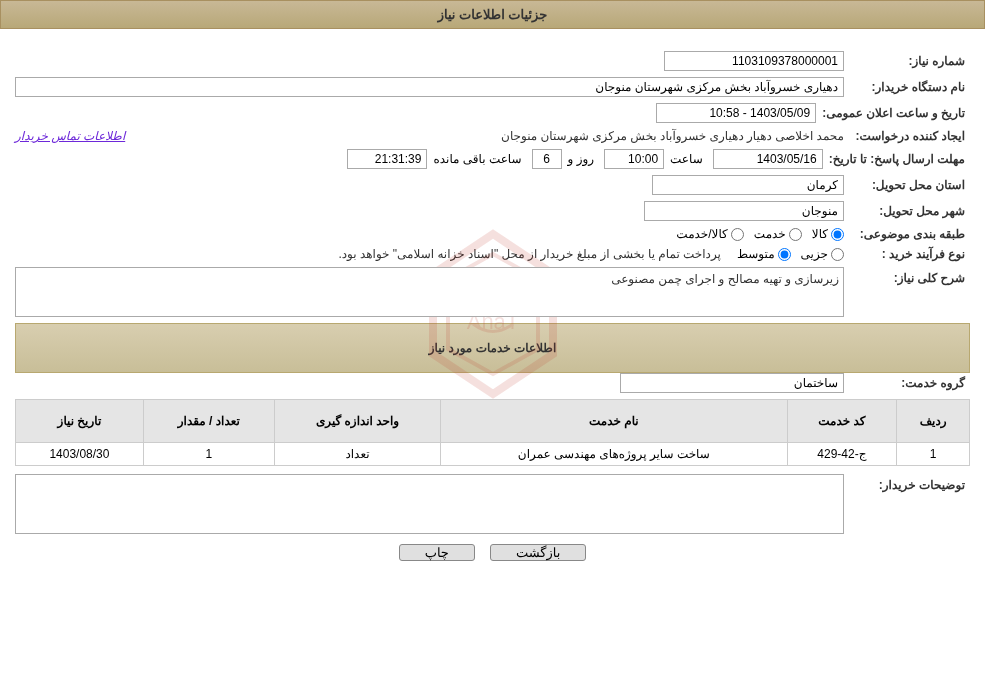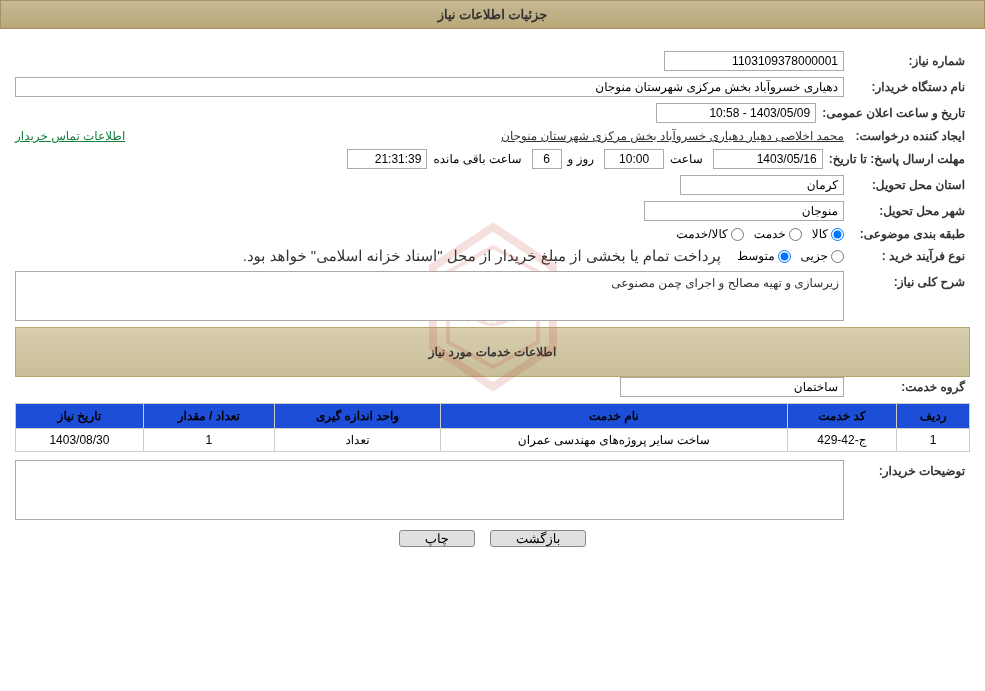--- a/index.html
+++ b/index.html
@@ -21,44 +21,44 @@
     .label {
       color: #333;
       font-weight: bold;
       white-space: nowrap;
       min-width: 120px;
       text-align: right;
       padding-right: 5px;
     }
     .value-text {
       color: #333;
-      text-decoration: underline;
     }
     .blue-link {
-      color: #15803d;
+      color: #6d28d9;
       cursor: pointer;
       text-decoration: underline;
+      font-style: italic;
     }
     
     .flex-row {
       display: flex;
       align-items: center;
       gap: 6px;
       margin-bottom: 6px;
     }
     
     .services-table {
       width: 100%;
       border-collapse: collapse;
       margin-bottom: 8px;
     }
     .services-table th {
-      background: #1d4ed8;
+      background: #e5e5e5;
       border: 1px solid #ccc;
-      padding: 5px 8px;
+      padding: 14px 8px;
       font-weight: bold;
     }
     .services-table td {
       border: 1px solid #ccc;
       padding: 4px 8px;
       text-align: center;
     }
     .services-table tr:nth-child(even) td { background: #f9f9f9; }
 
     
@@ -187,30 +187,30 @@
     <div class="flex-row">
       <div class="label">ایجاد کننده درخواست:</div>
       <div class="value-text" style="flex:1;">محمد اخلاصی دهیار دهیاری خسروآباد بخش مرکزی شهرستان منوجان</div>
       <span class="blue-link">اطلاعات تماس خریدار</span>
     </div>
 
     <div class="flex-row">
       <div class="label">مهلت ارسال پاسخ: تا تاریخ:</div>
       <div class="input-field" style="width:110px;">1403/05/16</div>
       <span style="margin-right:4px;">ساعت</span>
-      <div class="input-field" style="width:60px;text-align:center;">10:00</div>
+      <div class="input-field" style="width:60px;">10:00</div>
       <span style="margin-right:4px;">روز و</span>
       <div class="input-field" style="width:30px;text-align:center;">6</div>
       <span style="margin-right:4px;">ساعت باقی مانده</span>
       <div class="input-field" style="width:80px;">21:31:39</div>
     </div>
 
     <div class="flex-row">
       <div class="label">استان محل تحویل:</div>
-      <div class="input-field" style="width:164px;">کرمان</div>
+      <div class="input-field" style="width:192px;">کرمان</div>
     </div>
 
     <div class="flex-row">
       <div class="label">شهر محل تحویل:</div>
       <div class="input-field" style="width:200px;">منوجان</div>
     </div>
 
     <div class="flex-row">
       <div class="label">طبقه بندی موضوعی:</div>
       <div class="radio-group">
@@ -234,21 +234,21 @@
       <div class="radio-group">
         <div class="radio-item">
           <input type="radio" name="purchase" style="">
           <span>جزیی</span>
         </div>
         <div class="radio-item">
           <input type="radio" name="purchase" checked="" style="">
           <span>متوسط</span>
         </div>
       </div>
-      <span style="color:#333;margin-right:10px;font-size:15px;">پرداخت تمام یا بخشی از مبلغ خریدار از محل "اسناد خزانه اسلامی" خواهد بود.</span>
+      <span style="color:#333;margin-right:10px;font-size:12px;">پرداخت تمام یا بخشی از مبلغ خریدار از محل "اسناد خزانه اسلامی" خواهد بود.</span>
     </div>
 
     <div class="flex-row" style="align-items:flex-start;">
       <div class="label" style="margin-top:4px;">شرح کلی نیاز:</div>
       <div class="desc-box" style="flex:1;min-height:50px;padding-left:36px;">
         <div class="desc-box-inner">زیرسازی و تهیه مصالح و اجرای چمن مصنوعی</div>
       </div>
     </div>
 
     <div class="subheader">اطلاعات خدمات مورد نیاز</div>

